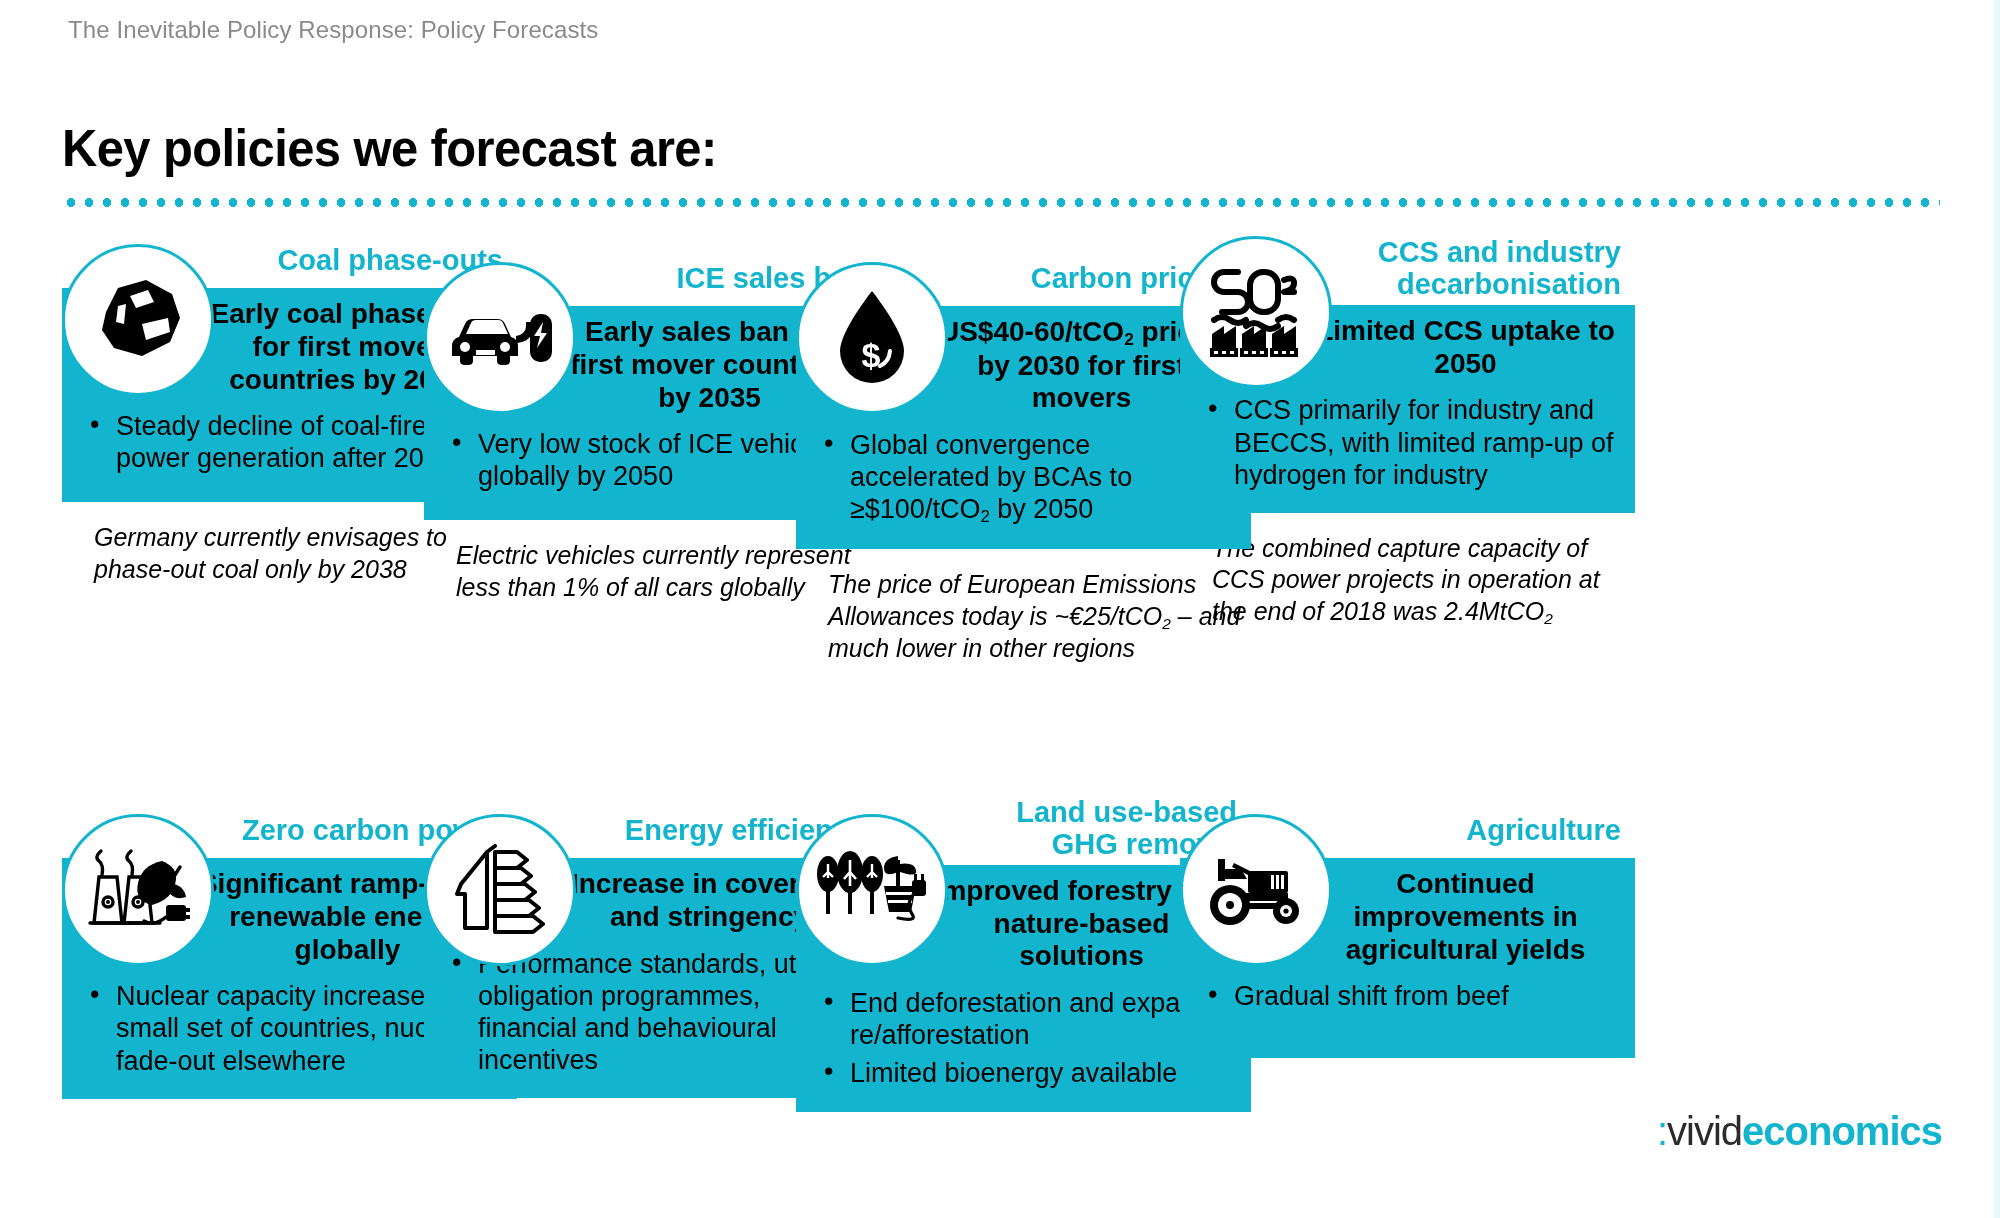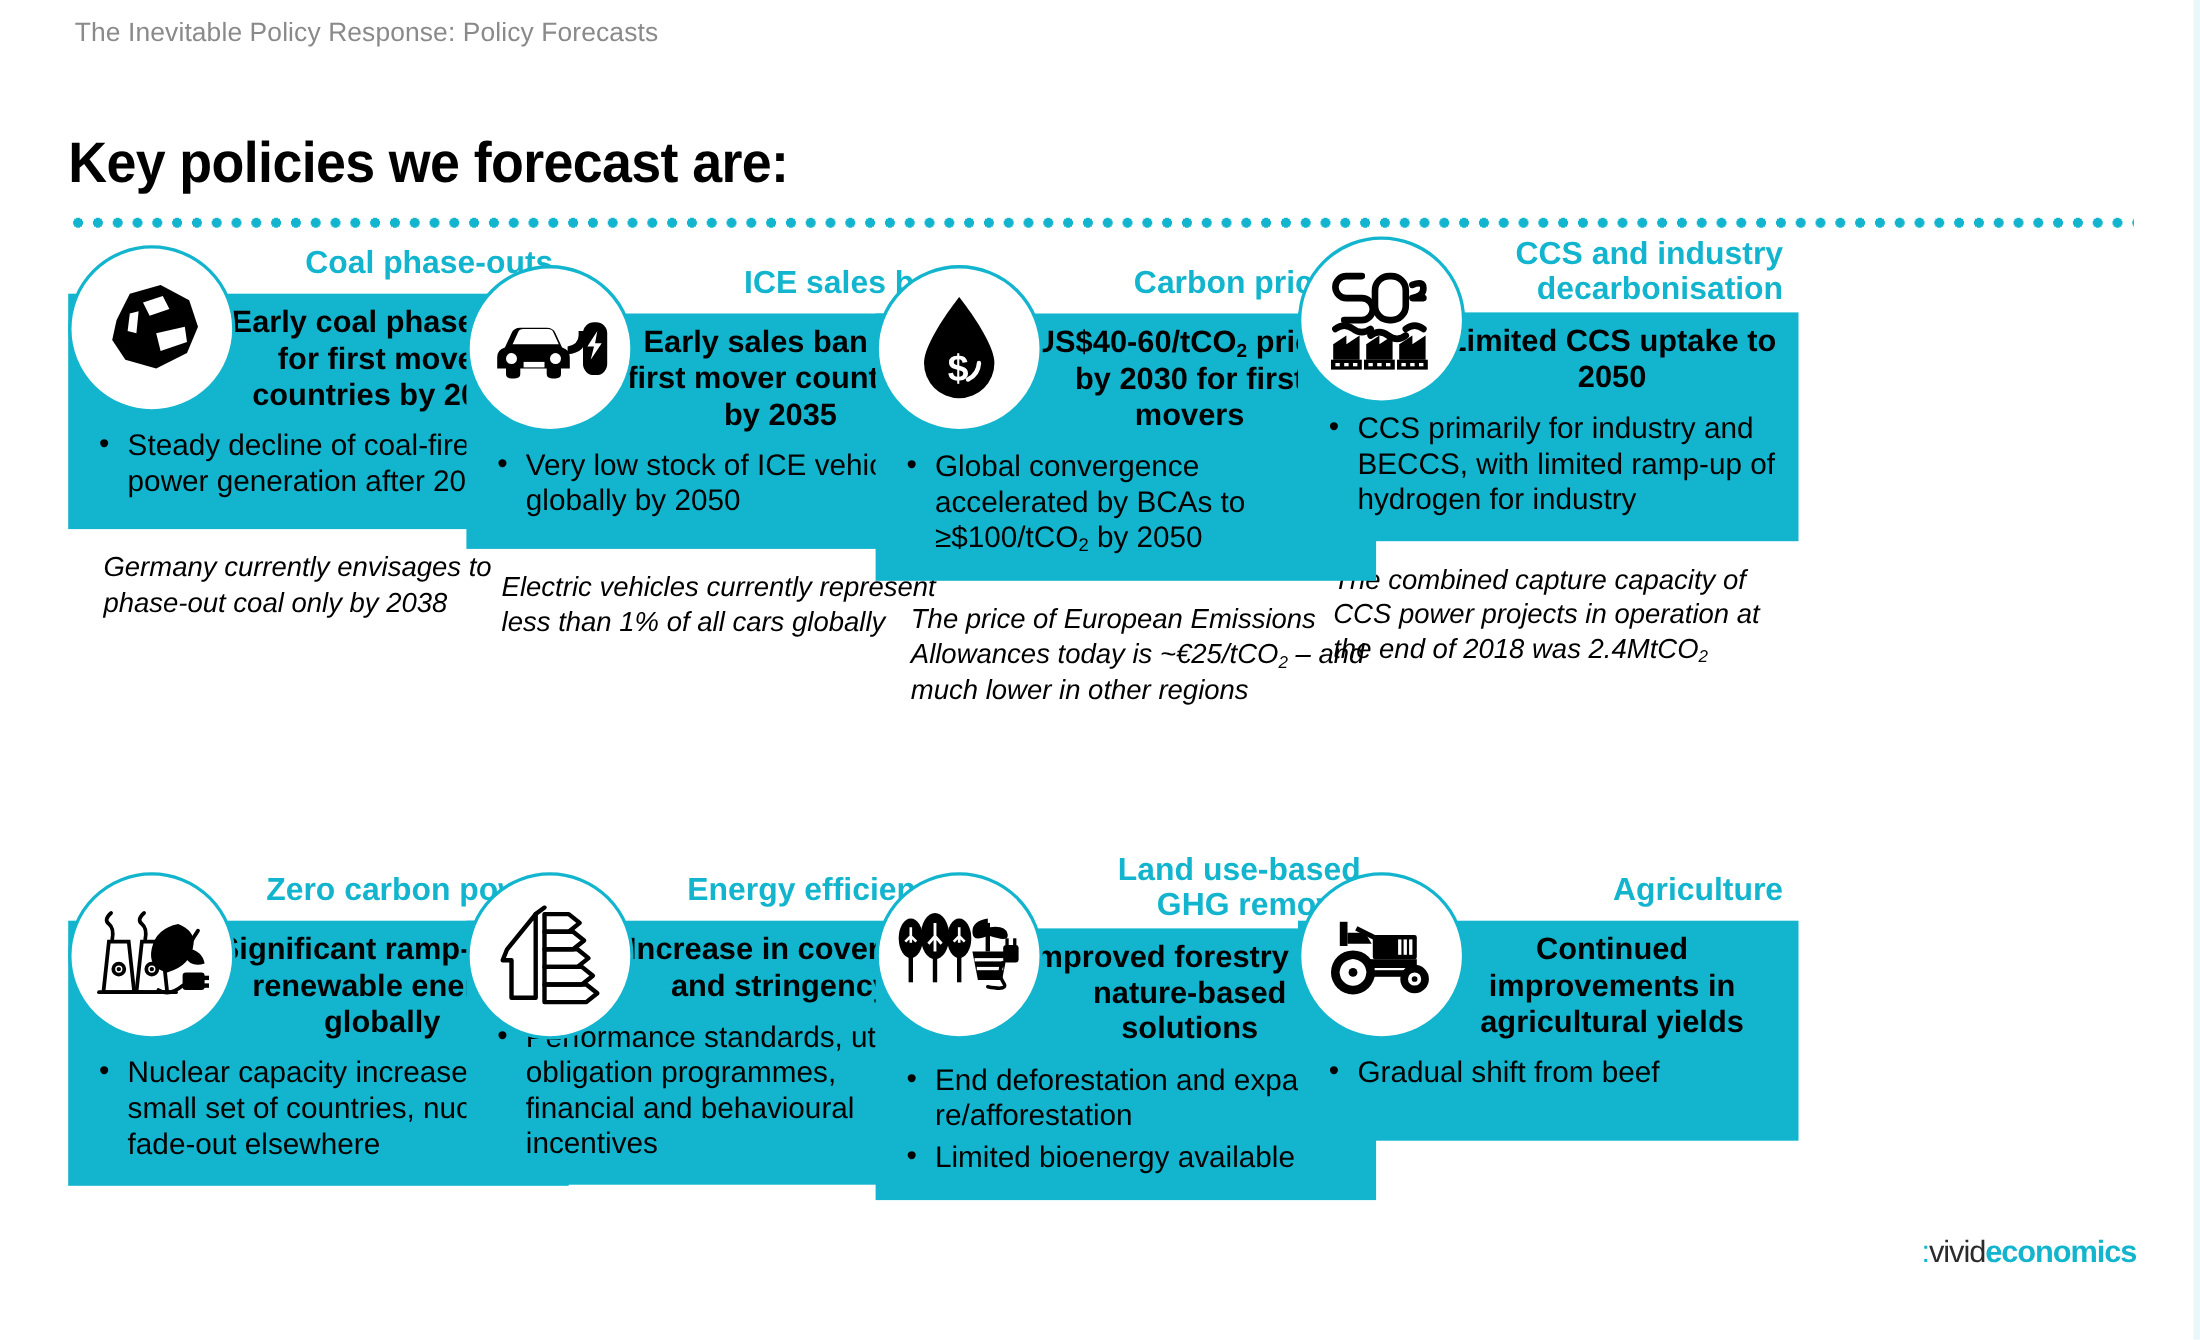--- a/index.html
+++ b/index.html
@@ -22,21 +22,21 @@
     letter-spacing: -0.6px;
     transform: scaleX(0.94); transform-origin: left center;
   }
   .dotrule {
     position: absolute; left: 62px; top: 198px; width: 1878px; height: 9px;
     background-image: radial-gradient(circle closest-side, #12b5cd 100%, transparent 100%);
     background-size: 18px 9px; background-repeat: repeat-x;
   }
 
   
-  .grid { position: absolute; left: 0; top: 223px; width: 2000px; }
+  .grid { position: absolute; left: 0; top: 244px; width: 2000px; }
   .row { position: relative; height: 460px; }
   .row2 { height: 400px; }
 
   .card { position: absolute; width: 455px; }
   .card .headline {
     position: relative; z-index: 3;
     text-align: right;
     color: #12b5cd; font-size: 29px; font-weight: 600;
     line-height: 1.12; padding-right: 14px; padding-left: 150px;
     min-height: 40px;
@@ -74,21 +74,21 @@
     z-index: 5;
     display: flex; align-items: center; justify-content: center;
   }
   .bubble svg { display: block; }
 
   sub { font-size: .62em; vertical-align: -0.25em; }
 
   
   .logo {
     position: absolute; right: 58px; bottom: 38px;
-    font-size: 28px; letter-spacing: -1px; white-space: nowrap;
+    font-size: 40px; letter-spacing: -1px; white-space: nowrap;
   }
   .logo .colon { color: #12b5cd; font-weight: 300; }
   .logo .vivid { color: #2b2b2b; font-weight: 300; }
   .logo .econ  { color: #12b5cd; font-weight: bold; }
   .edge { position: absolute; right: 0; top: 0; width: 6px; height: 1218px; background: #eaf7fa; }
 </style>
 </head>
 <body>
 
 <div class="slide">

